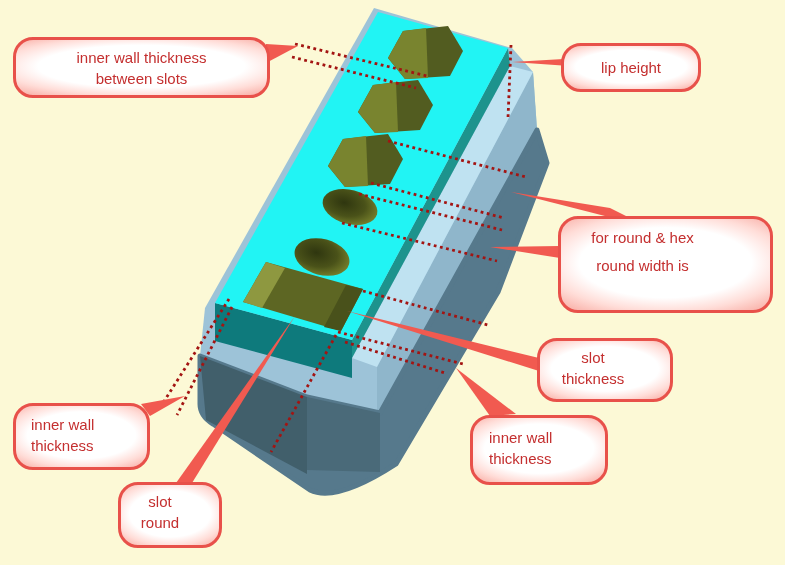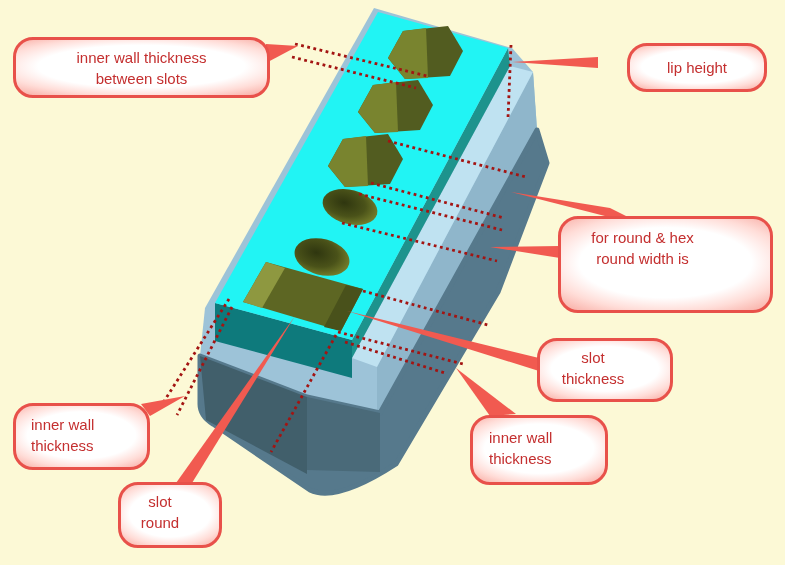--- a/index.html
+++ b/index.html
@@ -105,25 +105,25 @@
       <polygon points="141,404 150,416 185,396"></polygon>
       <polygon points="176,483 192,483 295,316"></polygon>
     </g>
   </svg>
 
   <div class="bubble" style="left:13px;top:37px;width:257px;height:61px;padding-top:7px;">
     <span>inner wall thickness</span>
     <span>between slots</span>
   </div>
 
-  <div class="bubble" style="left:627px;top:43px;width:140px;height:49px;justify-content:center;">
+  <div class="bubble" style="left:561px;top:43px;width:140px;height:49px;justify-content:center;">
     <span>lip height</span>
   </div>
 
-  <div class="bubble" style="left:558px;top:216px;width:215px;height:97px;padding:8px 58px 0 12px;">
+  <div class="bubble" style="left:558px;top:216px;width:215px;height:97px;padding:8px 58px 0 12px;gap:7px;">
     <span>for round &amp; hex</span>
     <span>round width is</span>
   </div>
 
   <div class="bubble" style="left:537px;top:338px;width:136px;height:64px;padding:6px 32px 0 8px;">
     <span>slot</span>
     <span>thickness</span>
   </div>
 
   <div class="bubble align-left" style="left:470px;top:415px;width:138px;height:70px;padding:9px 6px 0 16px;">

